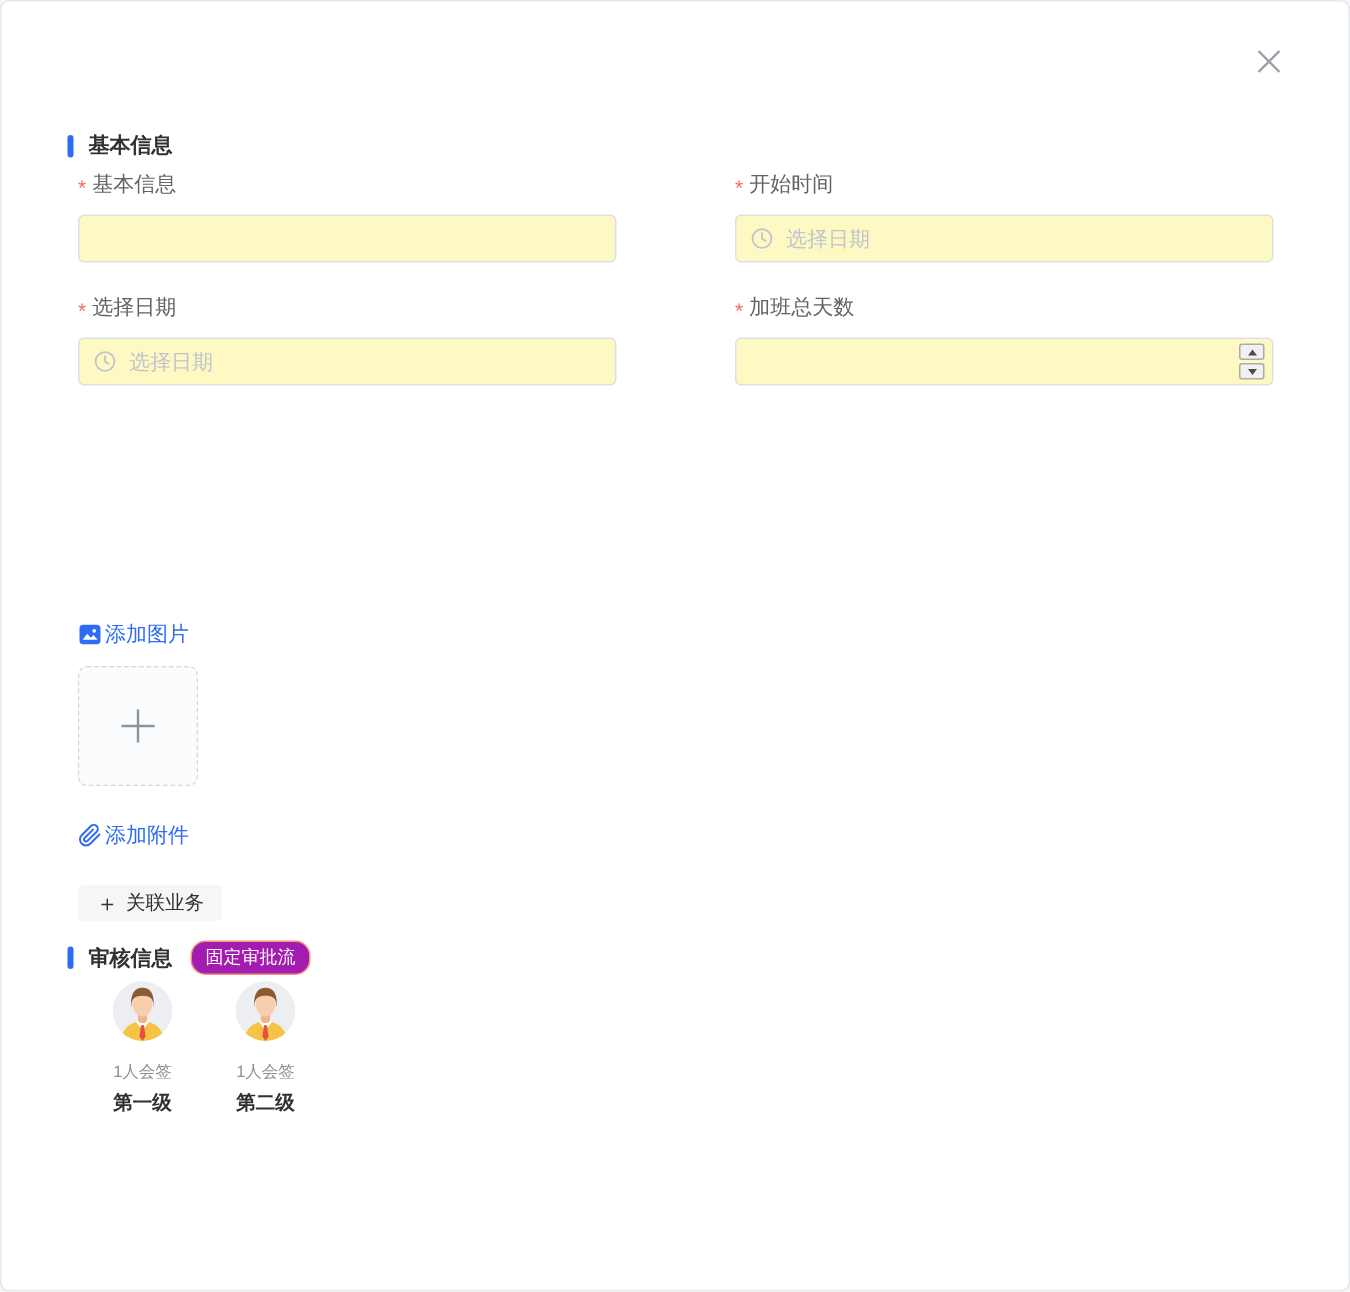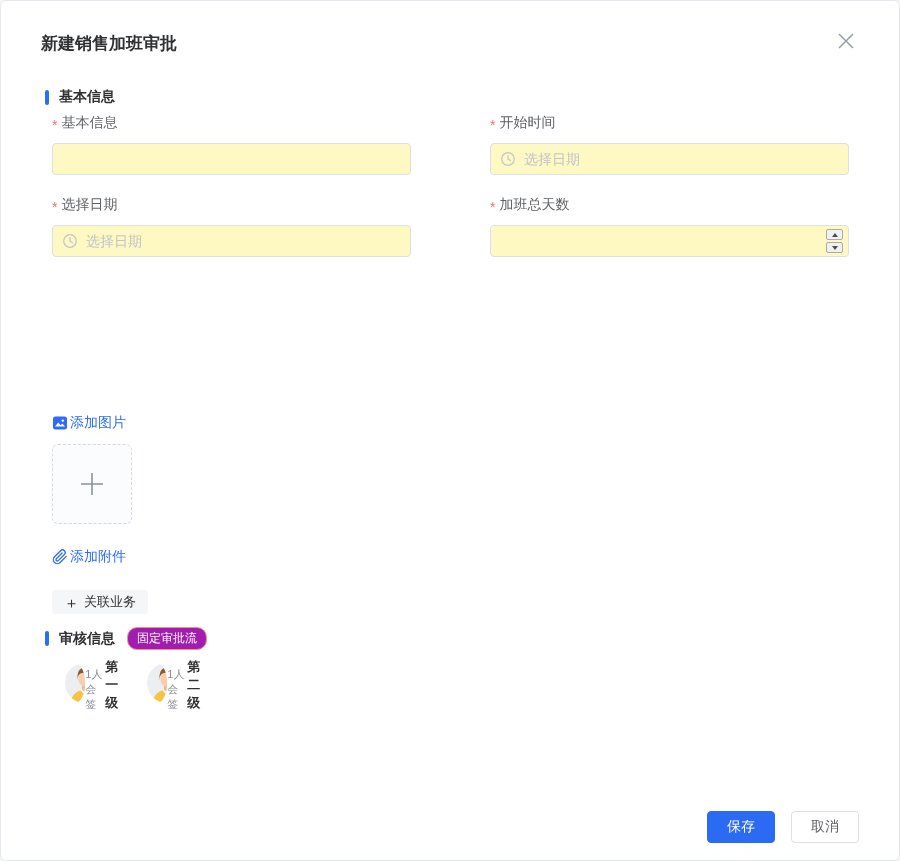--- a/index.html
+++ b/index.html
@@ -125,21 +125,21 @@
     font-size: 12px; font-weight: normal;
     padding: 2px 9px; border-radius: 10px;
     border: 1px solid #f8927f;
   }
 
   .flow-steps {
     position: absolute; left: 64px; top: 653px;
     display: flex; gap: 22px;
   }
   .flow-step {
-    width: 60px; display: flex; flex-direction: row; align-items: center;
+    width: 60px; display: flex; flex-direction: column; align-items: center;
   }
   .avatar { width: 40px; height: 40px; border-radius: 50%; overflow: hidden; }
   .sign-type { margin-top: 13px; font-size: 11px; color: #8a8f99; }
   .level { margin-top: 4px; font-size: 13px; color: #303133; font-weight: bold; }
 
   .footer {
     position: absolute; right: 40px; bottom: 17px;
     display: flex; gap: 16px;
   }
   .btn {
@@ -147,21 +147,20 @@
     padding: 0 19px; cursor: pointer; font-family: inherit;
   }
   .btn-primary { background: #2b6bf3; border: 1px solid #2b6bf3; color: #ffffff; }
   .btn-default { background: #ffffff; border: 1px solid #dcdfe6; color: #606266; }
 </style>
 </head>
 <body>
 
 <div class="dialog">
 
-  <div class="dialog-title">新建销售加班审批</div>
 
   <div class="close-btn">
     <svg width="20" height="20" viewBox="0 0 20 20">
         <path d="M3 3 L17 17 M17 3 L3 17" stroke="#9ba0a8" stroke-width="1.6" fill="none"></path>
       </svg>
   </div>
 
   <div class="section-header section-basic">
     <div class="section-bar"></div>
     <div class="section-title">基本信息</div>
@@ -316,18 +315,14 @@
             <path d="M12.6,18 C11.6,7.5 15.5,4.5 20,4.5 C24.5,4.5 28.4,7.5 27.4,18 C27.6,11.5 24.8,9.8 20,9.8 C15.2,9.8 12.4,11.5 12.6,18 Z" fill="#8a5a33"></path>
           </g>
         </svg>
       </div>
       <div class="sign-type">1人会签</div>
       <div class="level">第二级</div>
     </div>
 
   </div>
 
-  <div class="footer">
-    <button class="btn btn-primary">保存</button>
-    <button class="btn btn-default">取消</button>
-  </div>
 
 </div>
 
 </body></html>

